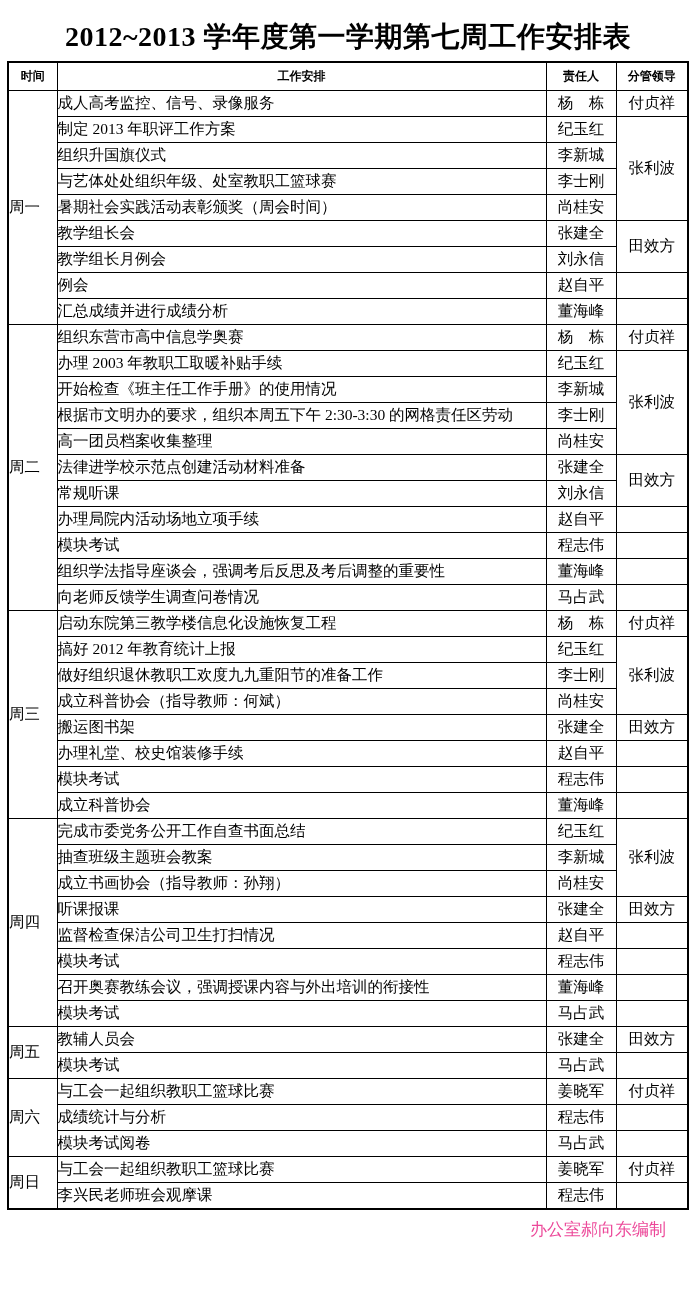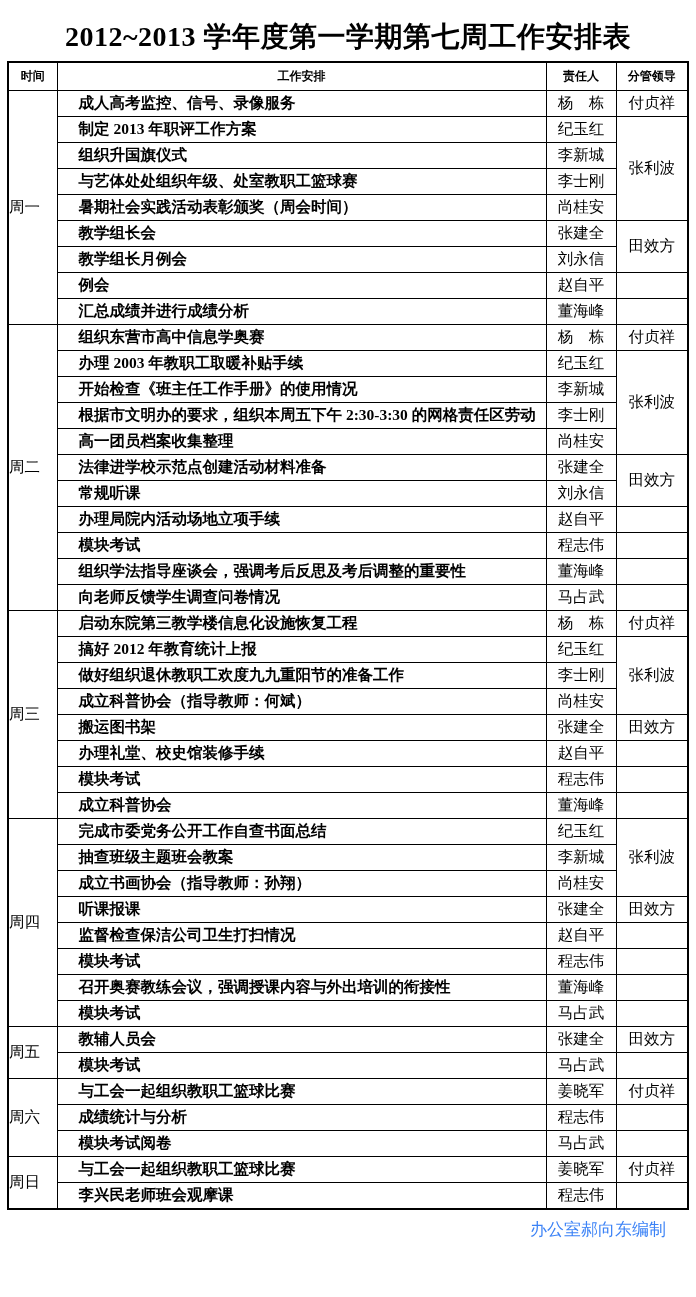--- a/index.html
+++ b/index.html
@@ -46,34 +46,33 @@
     height: 26px;
     vertical-align: middle;
   }
   td.day-cell {
     text-align: left;
     font-size: 16px;
     vertical-align: middle;
   }
   td.task-cell {
     text-align: left;
-    padding-left: 21px;
+    padding-left: 0;
     white-space: nowrap;
-    font-weight: bold;
   }
   td.person-cell, td.leader-cell {
     text-align: center;
     white-space: nowrap;
   }
   .footer-credit {
     width: 680px;
     margin: 8px auto 0 auto;
     text-align: right;
     padding-right: 22px;
-    color: #3b82f6;
+    color: #ec4899;
     font-size: 17px;
   }
 </style>
 </head>
 <body>
 
 <div class="page">
   <div class="title">2012~2013 学年度第一学期第七周工作安排表</div>
 
   <table class="schedule">

